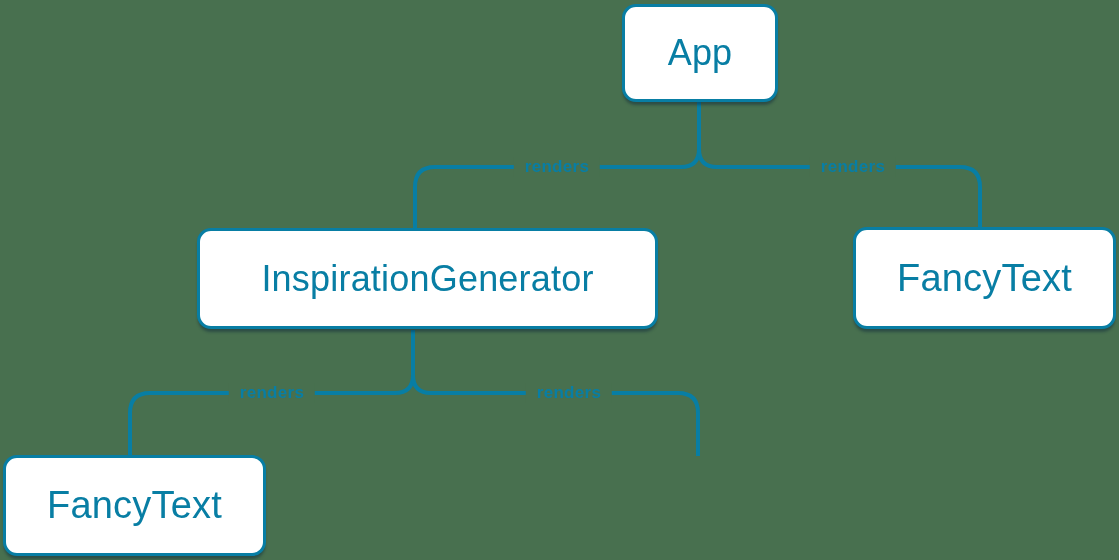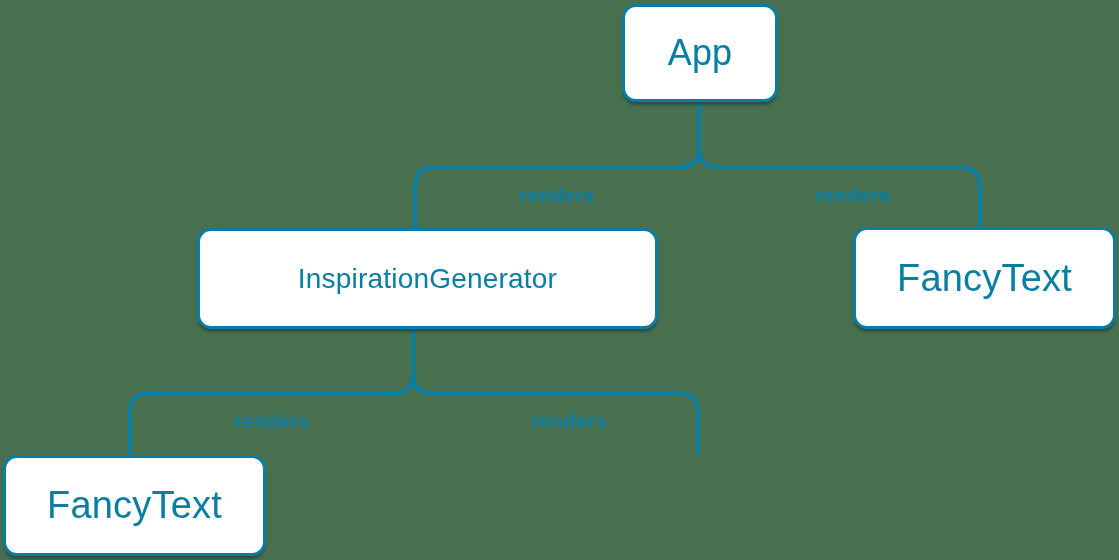--- a/index.html
+++ b/index.html
@@ -36,35 +36,34 @@
     border-radius: 14px;
     box-shadow: 0 4px 3px -1px rgba(12, 35, 58, 0.45);
     display: flex;
     align-items: center;
     justify-content: center;
     color: var(--accent);
     font-weight: 500;
     letter-spacing: 0.2px;
   }
   .node-app            { left: 622px; top: 4px;   width: 156px; height: 98px;  font-size: 36px; }
-  .node-inspiration    { left: 197px; top: 228px; width: 461px; height: 101px; font-size: 28px; }
+  .node-inspiration    { left: 197px; top: 228px; width: 461px; height: 101px; font-size: 36px; }
   .node-fancy-top      { left: 853px; top: 227px; width: 263px; height: 102px; font-size: 38px; }
   .node-fancy-bottom   { left: 3px;   top: 455px; width: 263px; height: 101px; font-size: 38px; }
   .node-copyright      { left: 568px; top: 455px; width: 267px; height: 101px; font-size: 40px; }
   .edge-label {
     position: absolute;
     transform: translate(-50%, -50%);
     background: var(--bg);
     color: var(--accent);
-    font-size: 20px;
+    font-size: 17px;
     font-weight: 700;
     padding: 0 11px;
     white-space: nowrap;
     letter-spacing: 0.3px;
-    margin-top: 28px;
   }
   .edge-label-1 { left: 557px; top: 167px; }
   .edge-label-2 { left: 853px; top: 167px; }
   .edge-label-3 { left: 272px; top: 393px; }
   .edge-label-4 { left: 569px; top: 393px; }
 </style>
 </head>
 <body>
 
 <div class="canvas">

